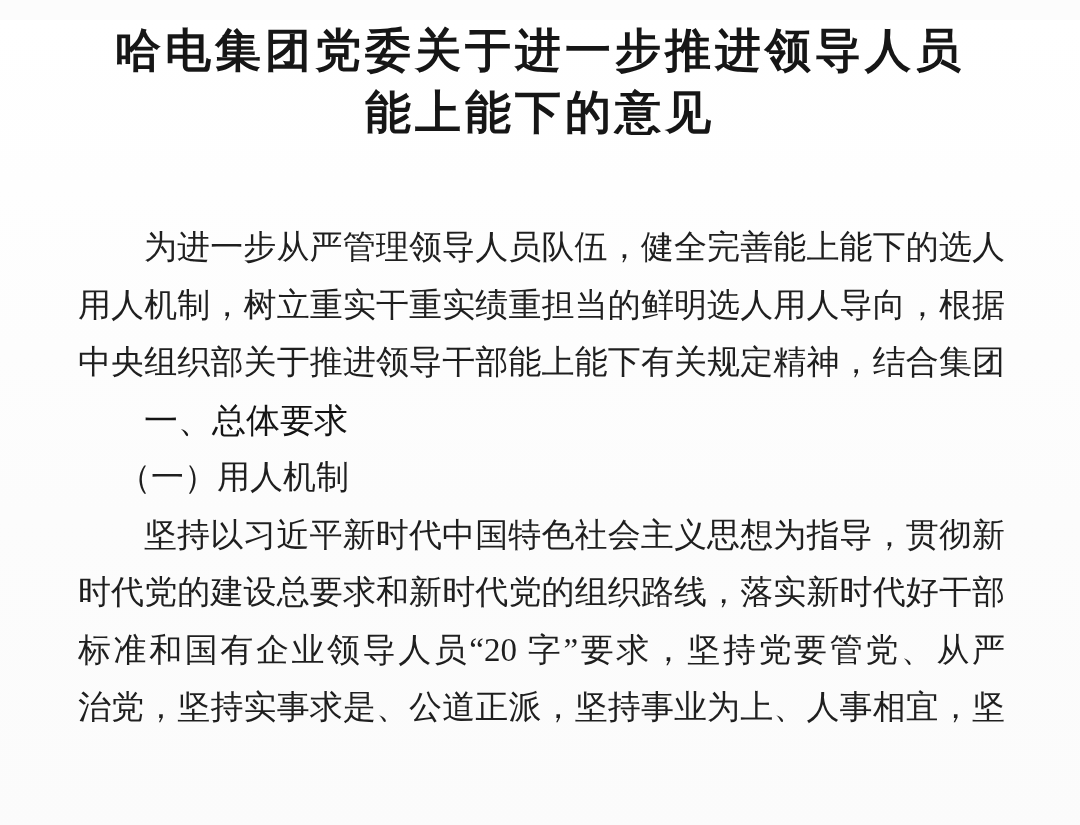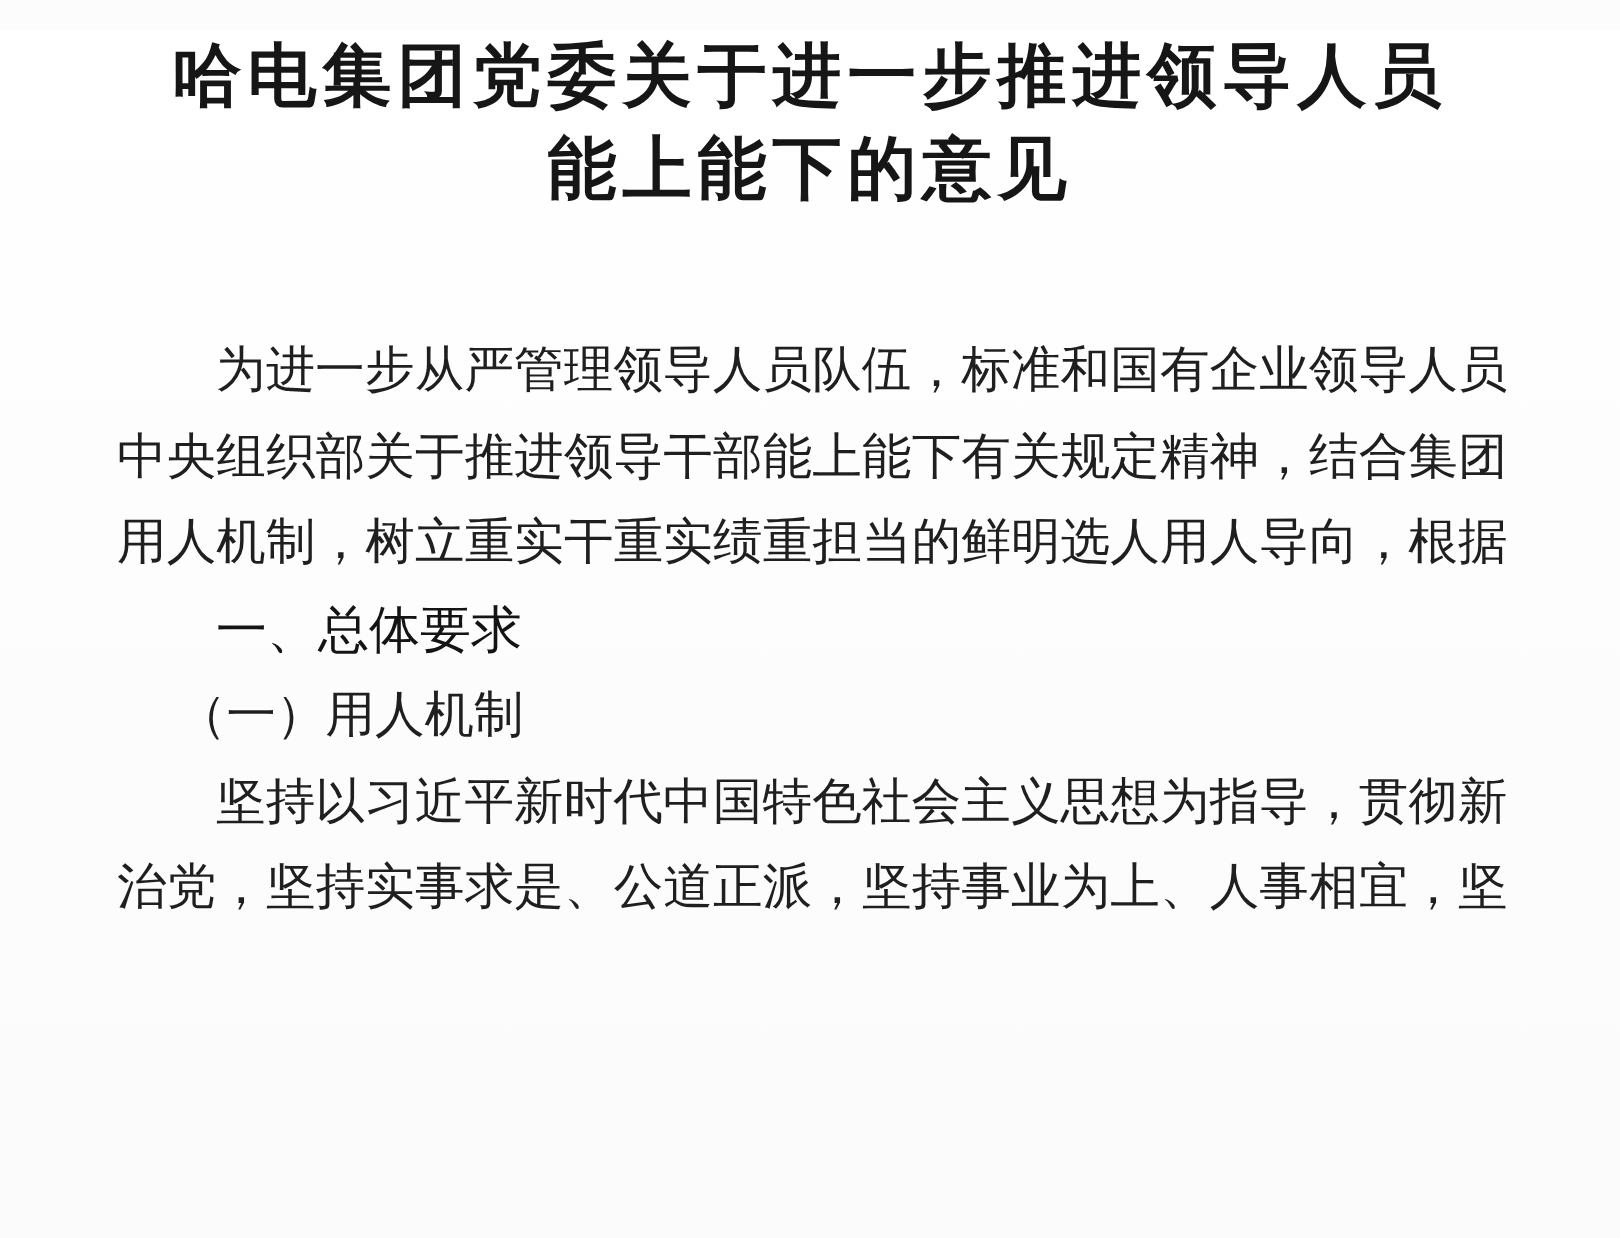--- a/index.html
+++ b/index.html
@@ -67,25 +67,27 @@
 
 <div class="page">
 
   <div class="doc-title">
     <div>哈电集团党委关于进一步推进领导人员</div>
     <div>能上能下的意见</div>
   </div>
 
   <div class="content">
 
-    <div class="line j indent">为进一步从严管理领导人员队伍，标准和国有企业领导人员</div>
+    <div class="line j indent">为进一步从严管理领导人员队伍，健全完善能上能下的选人</div>
+    <div class="line j">用人机制，树立重实干重实绩重担当的鲜明选人用人导向，根据</div>
     <div class="line j">中央组织部关于推进领导干部能上能下有关规定精神，结合集团</div>
-    <div class="line j">用人机制，树立重实干重实绩重担当的鲜明选人用人导向，根据</div>
 
     <div class="line h1">一、总体要求</div>
     <div class="line h2">（一）用人机制</div>
 
     <div class="line j indent">坚持以习近平新时代中国特色社会主义思想为指导，贯彻新</div>
+    <div class="line j">时代党的建设总要求和新时代党的组织路线，落实新时代好干部</div>
+    <div class="line j">标准和国有企业领导人员“20 字”要求，坚持党要管党、从严</div>
     <div class="line j">治党，坚持实事求是、公道正派，坚持事业为上、人事相宜，坚</div>
 
   </div>
 
 </div>
 
 </body></html>

